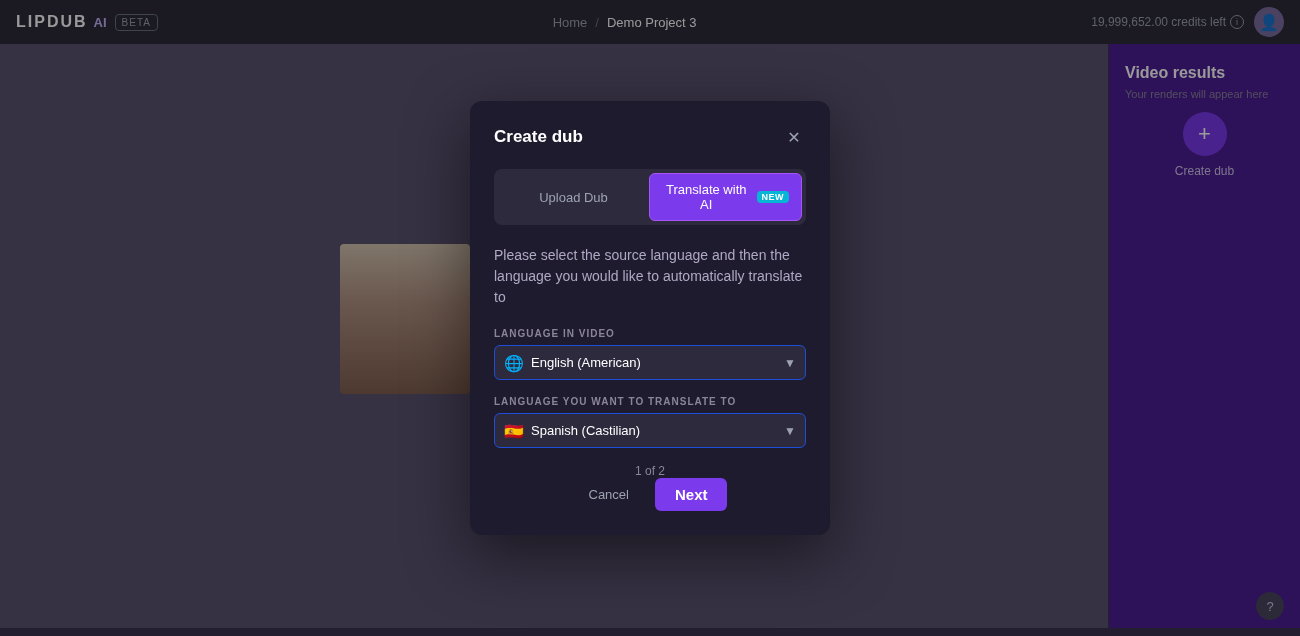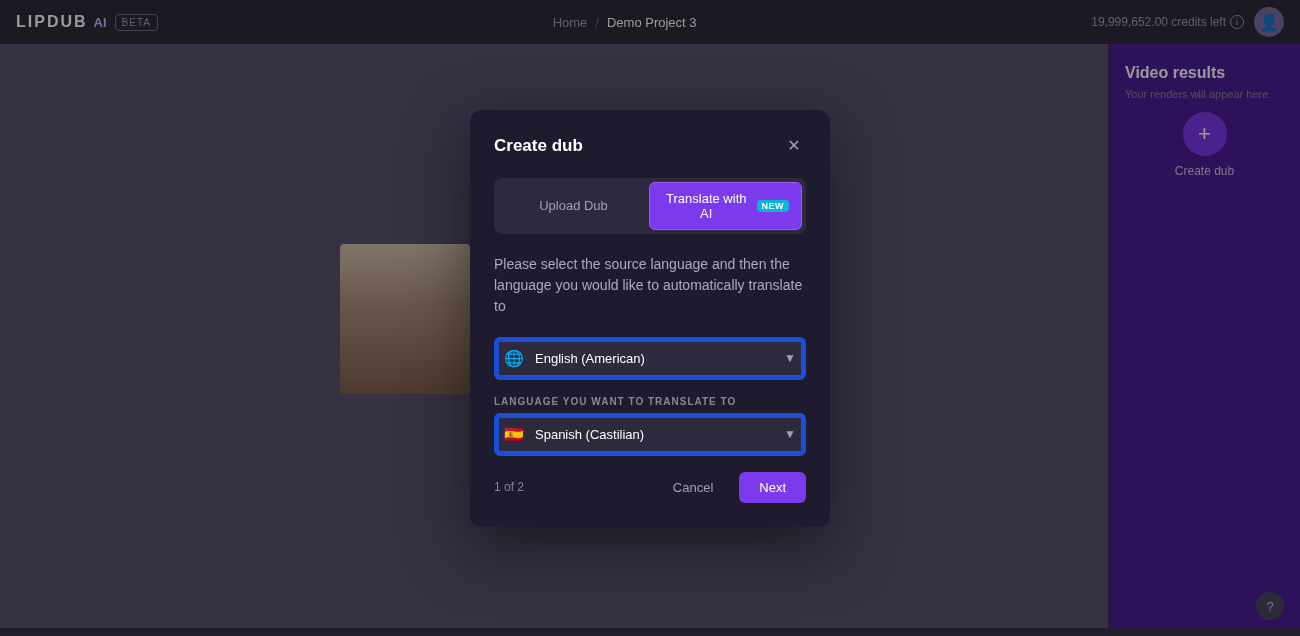--- a/index.html
+++ b/index.html
@@ -339,21 +339,21 @@
     }
 
     .select-wrapper {
       position: relative;
       width: 100%;
     }
 
     .select-field {
       width: 100%;
       background-color: #2d2a3e;
-      border: 5px solid #1d4ed8;
+      border: 1px solid #1d4ed8;
       border-radius: 6px;
       padding: 9px 49px 9px 36px;
       color: white;
       font-size: 13px;
       appearance: none;
       cursor: pointer;
       outline: none;
     }
 
     .select-flag {
@@ -373,20 +373,21 @@
       color: #9ca3af;
       pointer-events: none;
       font-size: 12px;
     }
 
     .modal-footer {
       display: flex;
       align-items: center;
       justify-content: space-between;
       margin-top: 12px;
+      flex-direction: column;
     }
 
     .page-indicator {
       color: #8b8599;
       font-size: 12px;
     }
 
     .footer-buttons {
       display: flex;
       gap: 10px;
@@ -400,22 +401,22 @@
       font-size: 13px;
       padding: 8px 16px;
       cursor: pointer;
       border-radius: 6px;
     }
 
     .btn-next {
       background-color: #7c3aed;
       border: none;
       color: white;
-      font-size: 13px;
-      font-weight: 400;
+      font-size: 15px;
+      font-weight: 700;
       padding: 8px 20px;
       border-radius: 6px;
       cursor: pointer;
     }
 
     
     .help-btn {
       position: absolute;
       bottom: 16px;
       right: 16px;
@@ -493,20 +494,21 @@
       <button class="tab-btn inactive">Upload Dub</button>
       <button class="tab-btn active">
         <span>Translate with AI</span>
         <span class="new-badge">NEW</span>
       </button>
     </div>
 
     <p class="modal-description">Please select the source language and then the language you would like to automatically translate to</p>
 
     <div class="form-group">
+      <label class="form-label">LANGUAGE IN VIDEO</label>
       <div class="select-wrapper">
         <span class="select-flag">🌐</span>
         <select class="select-field">
           <option value="english-american">English (American)</option>
           <option value="english-british">English (British)</option>
           <option value="french">French</option>
           <option value="german">German</option>
           <option value="spanish-castilian">Spanish (Castilian)</option>
         </select>
         <span class="select-arrow">▼</span>

